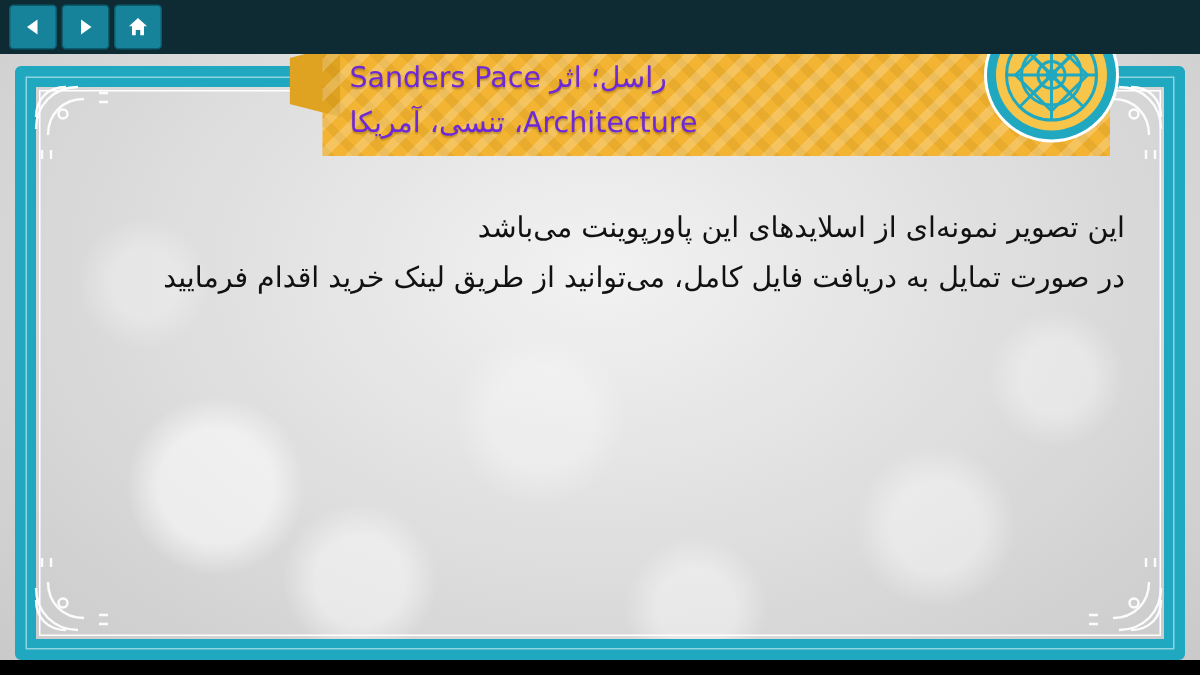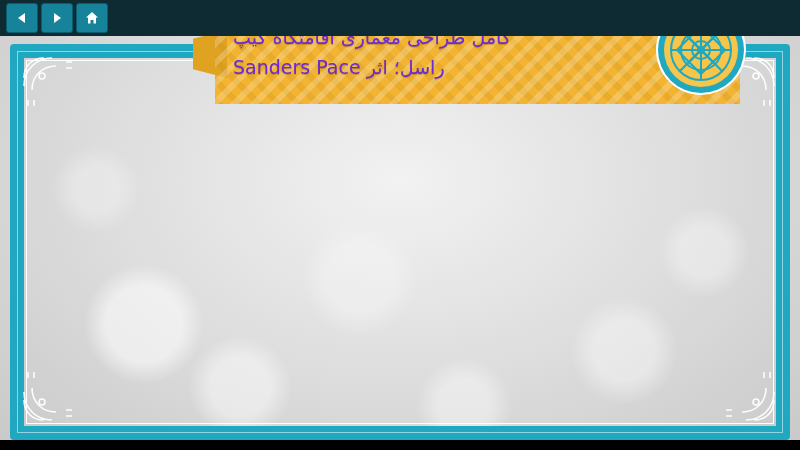--- a/index.html
+++ b/index.html
@@ -248,20 +248,21 @@
       <circle cx="20" cy="20" r="3"></circle>
       <path d="M6 44 L6 50 M12 44 L12 50 M44 6 L50 6 M44 12 L50 12"></path>
     </g>
       </svg>
   </div>
 
   <div class="title-banner">
     <div class="banner-pattern"></div>
     <div class="title-line">کامل طراحی معماری اقامتگاه کیپ</div>
     <div class="title-line">راسل؛ اثر Sanders Pace</div>
+    <div class="title-line">Architecture، تنسی، آمریکا</div>
   </div>
 
   <div class="medallion">
     <svg viewBox="0 0 92 92">
       <circle cx="46" cy="46" r="45" fill="#ffffff"></circle>
       <circle cx="46" cy="46" r="43" fill="#1fa8c0"></circle>
       <circle cx="46" cy="46" r="37" fill="#f6c54a"></circle>
       <g stroke="#1fa8c0" stroke-width="2" fill="none">
         <circle cx="46" cy="46" r="30"></circle>
         <circle cx="46" cy="46" r="20"></circle>
@@ -272,20 +273,22 @@
         <path d="M22 46 L34 34 L46 46 L34 58 Z"></path>
         <path d="M46 46 L58 34 L70 46 L58 58 Z"></path>
       </g>
       <g fill="#1fa8c0">
         <circle cx="46" cy="46" r="4"></circle>
       </g>
     </svg>
   </div>
 
   <div class="body-text">
+    <div class="body-line">این تصویر نمونه‌ای از اسلایدهای این پاورپوینت می‌باشد</div>
+    <div class="body-line">در صورت تمایل به دریافت فایل کامل، می‌توانید از طریق لینک خرید اقدام فرمایید</div>
   </div>
 
   <div class="toolbar">
     <div class="tb-btn">
       <span>
         <svg width="12" height="12" viewBox="0 0 12 12">
             <polygon points="9,1 9,11 2,6" fill="#ffffff"></polygon>
           </svg>
       </span>
     </div>

